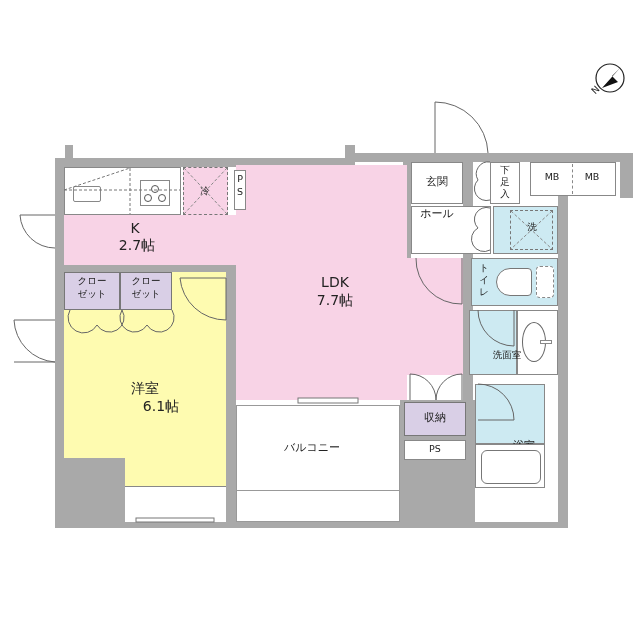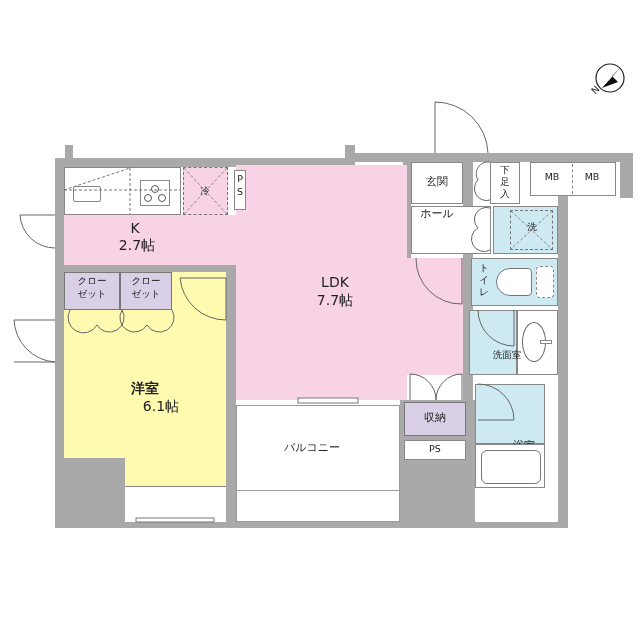--- a/index.html
+++ b/index.html
@@ -70,21 +70,21 @@
 <div class="abs lav" style="left:120px;top:272px;width:52px;height:38px;"></div>
 <div class="lbl fs-sm" style="left:64px;top:276px;width:56px;">クロー</div>
 <div class="lbl fs-sm" style="left:64px;top:289px;width:56px;">ゼット</div>
 <div class="lbl fs-sm" style="left:120px;top:276px;width:52px;">クロー</div>
 <div class="lbl fs-sm" style="left:120px;top:289px;width:52px;">ゼット</div>
 
 <div class="abs yellow" style="left:64px;top:310px;width:162px;height:148px;"></div>
 <div class="abs yellow" style="left:125px;top:458px;width:101px;height:28px;"></div>
 <div class="abs yellow" style="left:172px;top:272px;width:54px;height:38px;"></div>
 <div class="abs white" style="left:125px;top:486px;width:101px;height:34px;border-top:1px solid #888;"></div>
-<div class="lbl fs-lg" style="left:120px;top:380px;width:50px;font-weight:bold;">洋室</div>
+<div class="lbl fs-lg" style="left:120px;top:380px;width:50px;">洋室</div>
 <div class="lbl fs-lg" style="left:134px;top:398px;width:54px;">6.1帖</div>
 
 <div class="lbl fs-lg" style="left:313px;top:274px;width:44px;text-align:center;">LDK</div>
 <div class="lbl fs-lg" style="left:308px;top:292px;width:54px;">7.7帖</div>
 
 <div class="abs white" style="left:236px;top:405px;width:164px;height:117px;border:1px solid #999;"></div>
 <div class="abs" style="left:236px;top:490px;width:164px;height:1px;background:#999;"></div>
 <div class="lbl fs-md" style="left:272px;top:442px;width:80px;">バルコニー</div>
 
 <div class="abs white outline" style="left:411px;top:162px;width:52px;height:42px;"></div>

